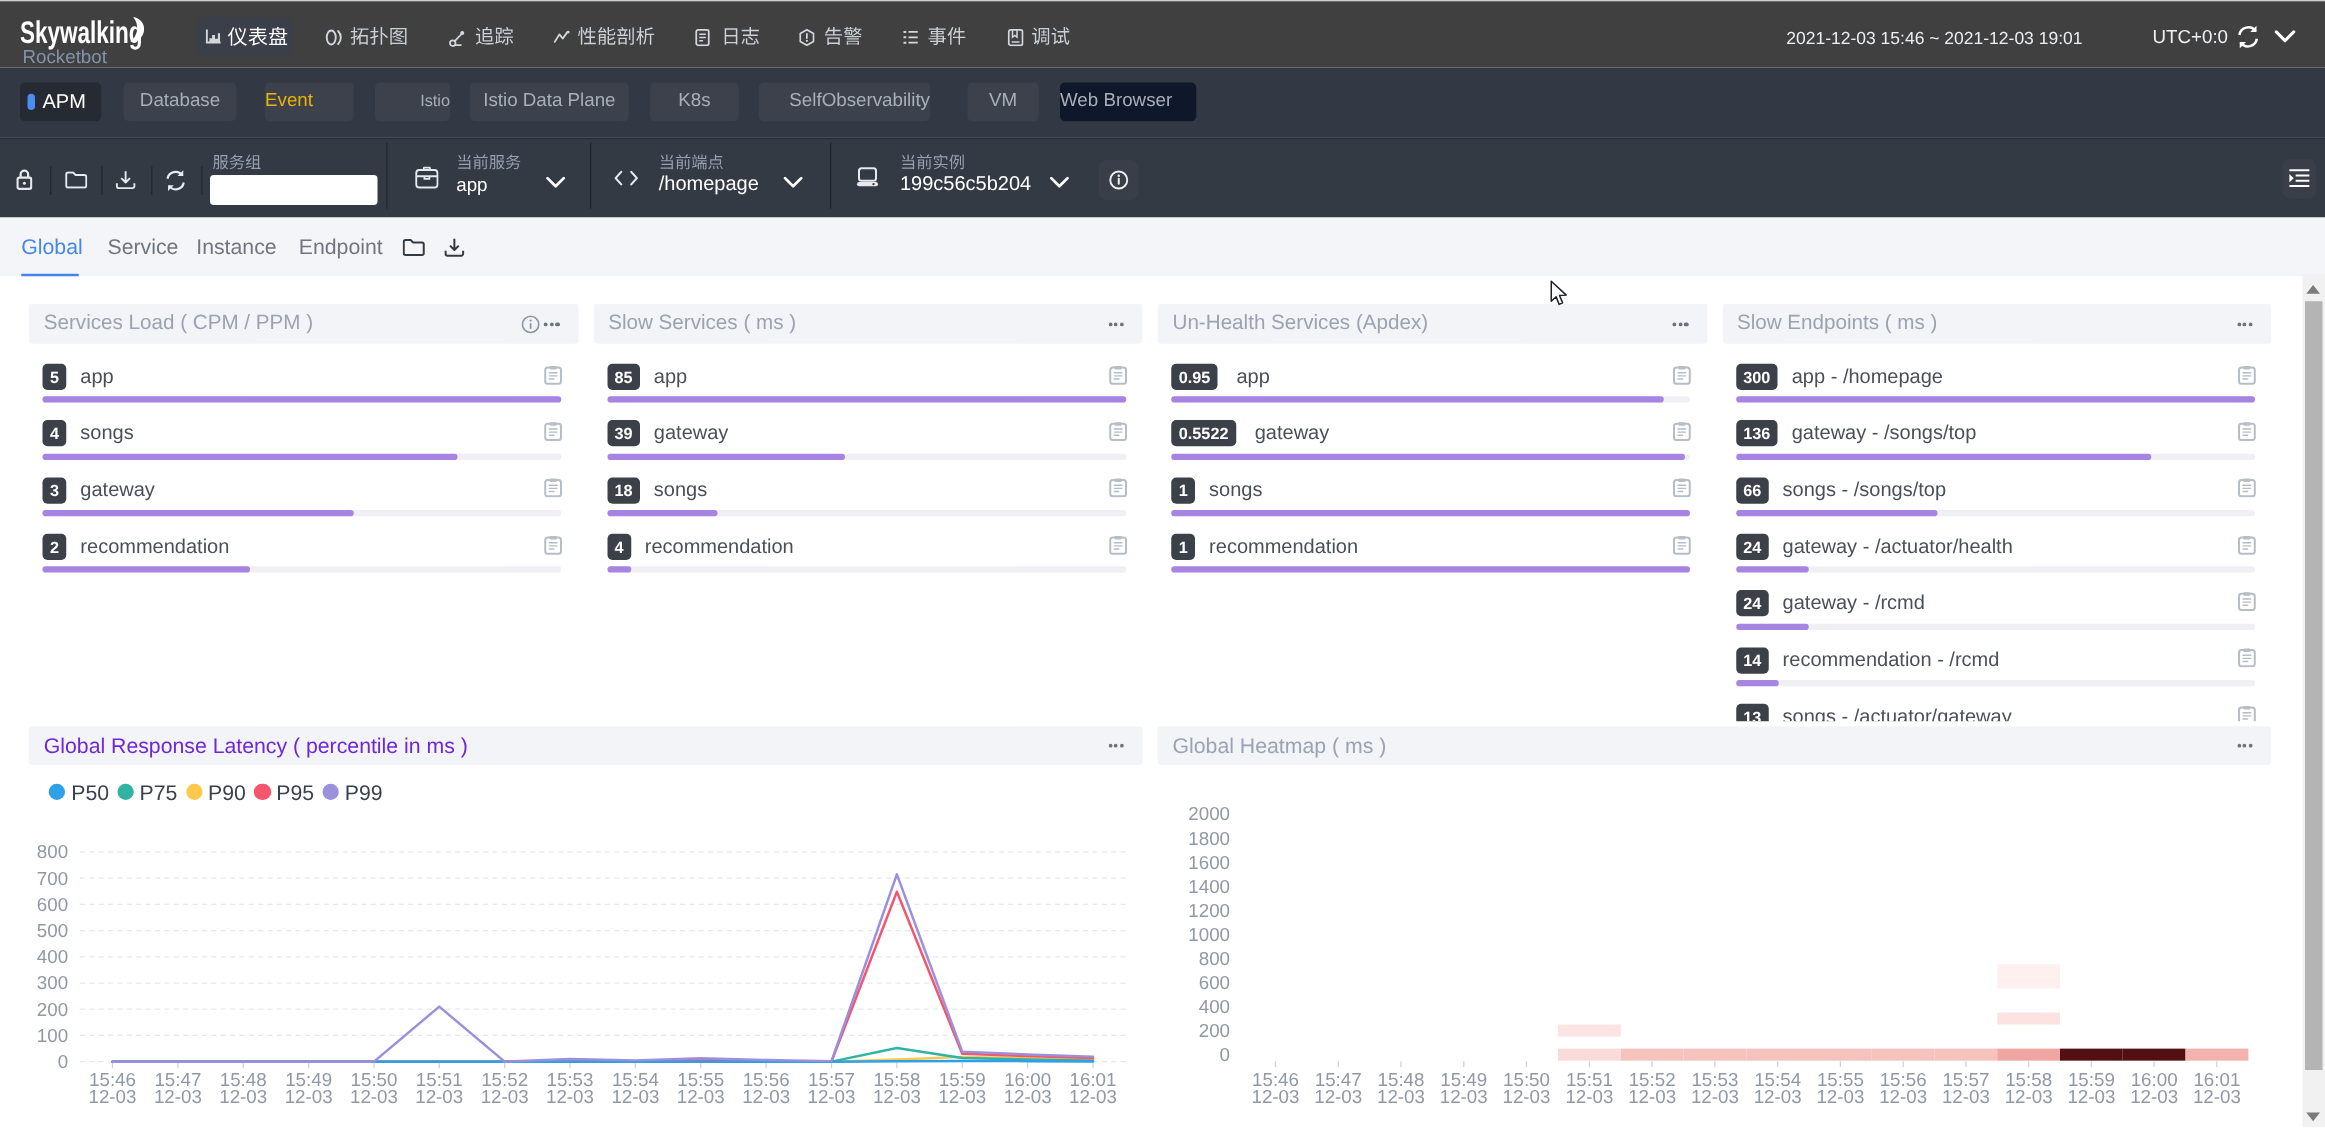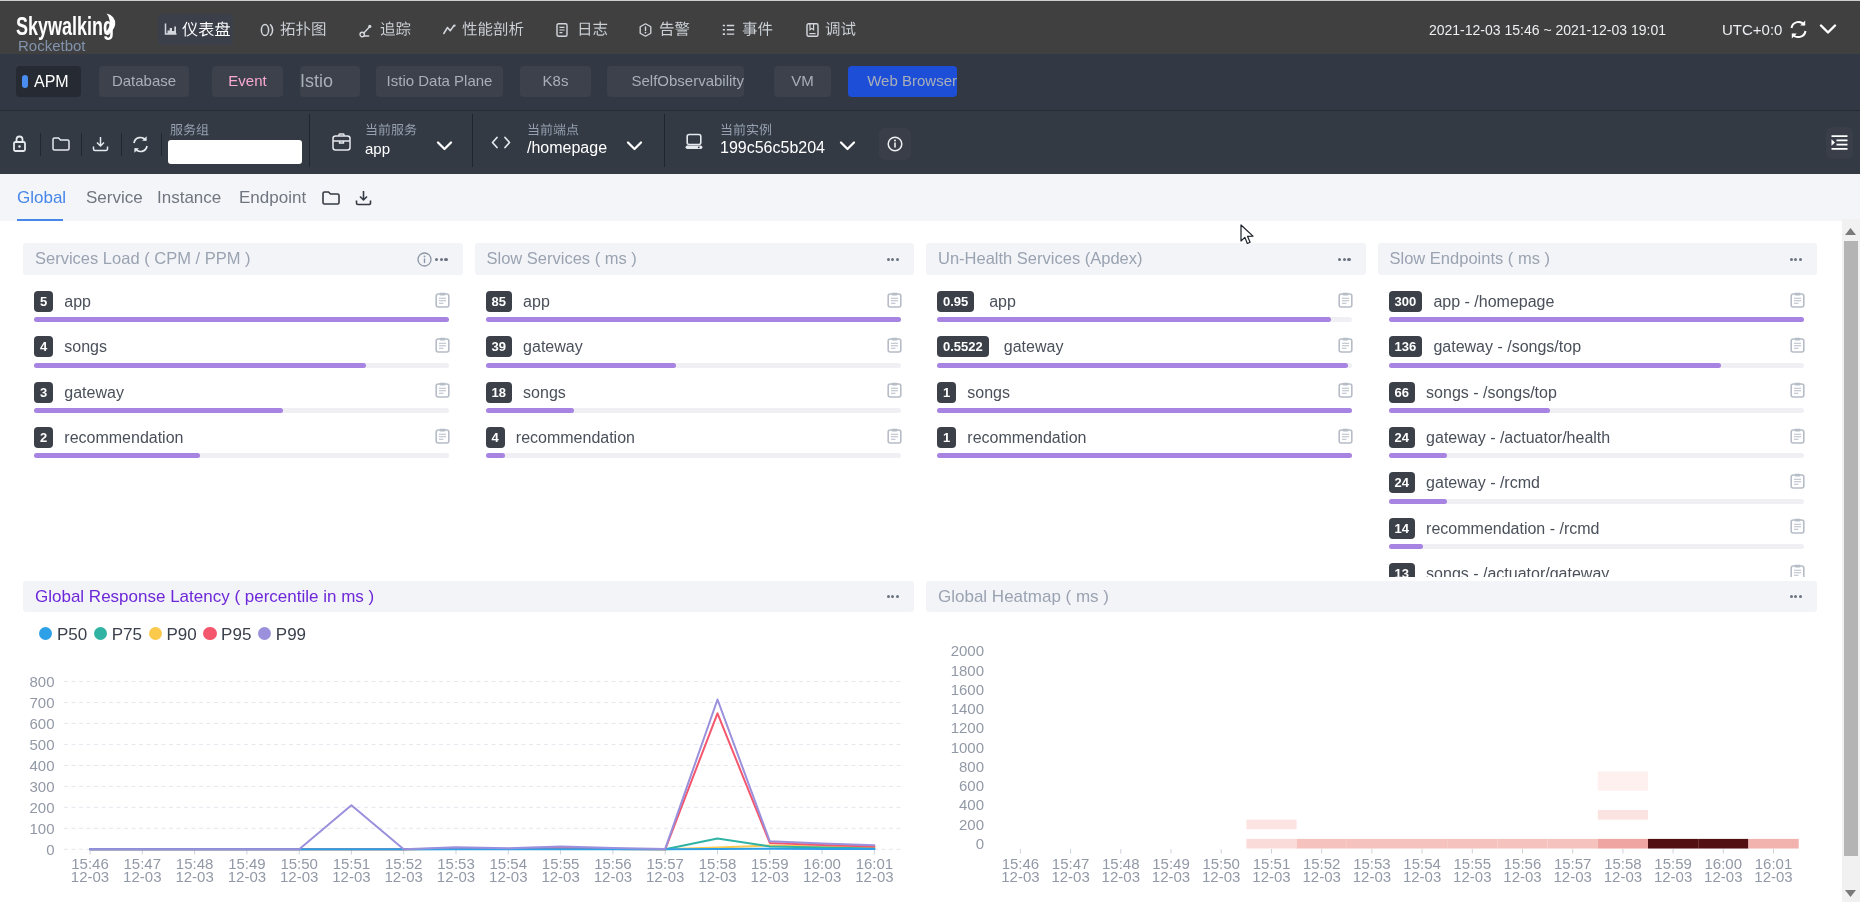--- a/index.html
+++ b/index.html
@@ -120,27 +120,27 @@
     </svg>
     <svg class="abs" style="left:1819px;top:23px" width="18" height="11" viewBox="0 0 18 11">
 <path d="M2 1.5 L9 8.5 L16 1.5" stroke="#fff" stroke-width="2.4" fill="none" stroke-linecap="round" stroke-linejoin="round"></path>
     </svg>
   </div>
 <div class="abs" style="left:0;top:54px;width:1860px;height:56px;background:#333845">
     <div class="abs" style="left:16px;top:12px;width:65px;height:31px;background:#262a32;border-radius:4px"></div>
     <div class="abs" style="left:22px;top:21px;width:5.5px;height:12.5px;background:#4a8df0;border-radius:3px"></div>
     <div class="abs" style="left:34px;top:13px;font-size:16px;color:#fff;line-height:29px">APM</div>
     <div class="abs" style="left:99px;top:12px;width:90px;height:31px;background:#3c414b;border-radius:4px;color:#a9afb9;font-size:15px;line-height:30px;text-align:center">Database</div>
-    <div class="abs" style="left:212px;top:12px;width:71px;height:31px;background:#3c414b;border-radius:4px;color:#f9a8d4;font-size:15px;line-height:30px;text-align:center">Event</div>
-    <div class="abs" style="left:300px;top:12px;width:60px;height:31px;background:#3c414b;border-radius:4px;color:#a9afb9;font-size:18px;line-height:30px;text-align:left">Istio</div>
+    <div class="abs" style="left:212px;top:12px;width:71px;height:31px;background:#3c414b;border-radius:4px;color:#eab308;font-size:15px;line-height:30px;">Event</div>
+    <div class="abs" style="left:300px;top:12px;width:60px;height:31px;background:#3c414b;border-radius:4px;color:#a9afb9;font-size:13px;line-height:30px;text-align:right">Istio</div>
     <div class="abs" style="left:376px;top:12px;width:127px;height:31px;background:#3c414b;border-radius:4px;color:#a9afb9;font-size:15px;line-height:30px;text-align:center">Istio Data Plane</div>
     <div class="abs" style="left:520px;top:12px;width:71px;height:31px;background:#3c414b;border-radius:4px;color:#a9afb9;font-size:15px;line-height:30px;text-align:center">K8s</div>
     <div class="abs" style="left:607px;top:12px;width:137px;height:31px;background:#3c414b;border-radius:4px;color:#a9afb9;font-size:15px;line-height:30px;text-align:right">SelfObservability</div>
     <div class="abs" style="left:774px;top:12px;width:57px;height:31px;background:#3c414b;border-radius:4px;color:#a9afb9;font-size:15px;line-height:30px;text-align:center">VM</div>
-    <div class="abs" style="left:848px;top:12px;width:109px;height:31px;background:#1d4ed8;border-radius:4px;color:#a9afb9;font-size:15px;line-height:30px;text-align:right">Web Browser</div>
+    <div class="abs" style="left:848px;top:12px;width:109px;height:31px;background:#0f172a;border-radius:4px;color:#a9afb9;font-size:15px;line-height:30px;text-align:left">Web Browser</div>
   </div>
 <div class="abs" style="left:0;top:110px;width:1860px;height:64px;background:#333a44;border-top:1px solid #272b33">
     <svg class="abs" style="left:13px;top:24px" width="13" height="17" viewBox="0 0 13 17">
 <rect x="1" y="7" width="11" height="9" rx="1.5" stroke="#e6e9ed" stroke-width="1.8" fill="none"></rect>
 <path d="M3.5 7 V4.5 A3 3 0 0 1 9.5 4.5 V7" stroke="#e6e9ed" stroke-width="1.8" fill="none"></path>
 <circle cx="6.5" cy="11.5" r="1.2" fill="#e6e9ed"></circle>
     </svg>
     <div class="abs" style="left:40.0px;top:21.5px;width:1px;height:23px;background:#23262c"></div>
     <div class="abs" style="left:80.5px;top:21.5px;width:1px;height:23px;background:#23262c"></div>
     <div class="abs" style="left:121.0px;top:21.5px;width:1px;height:23px;background:#23262c"></div>

